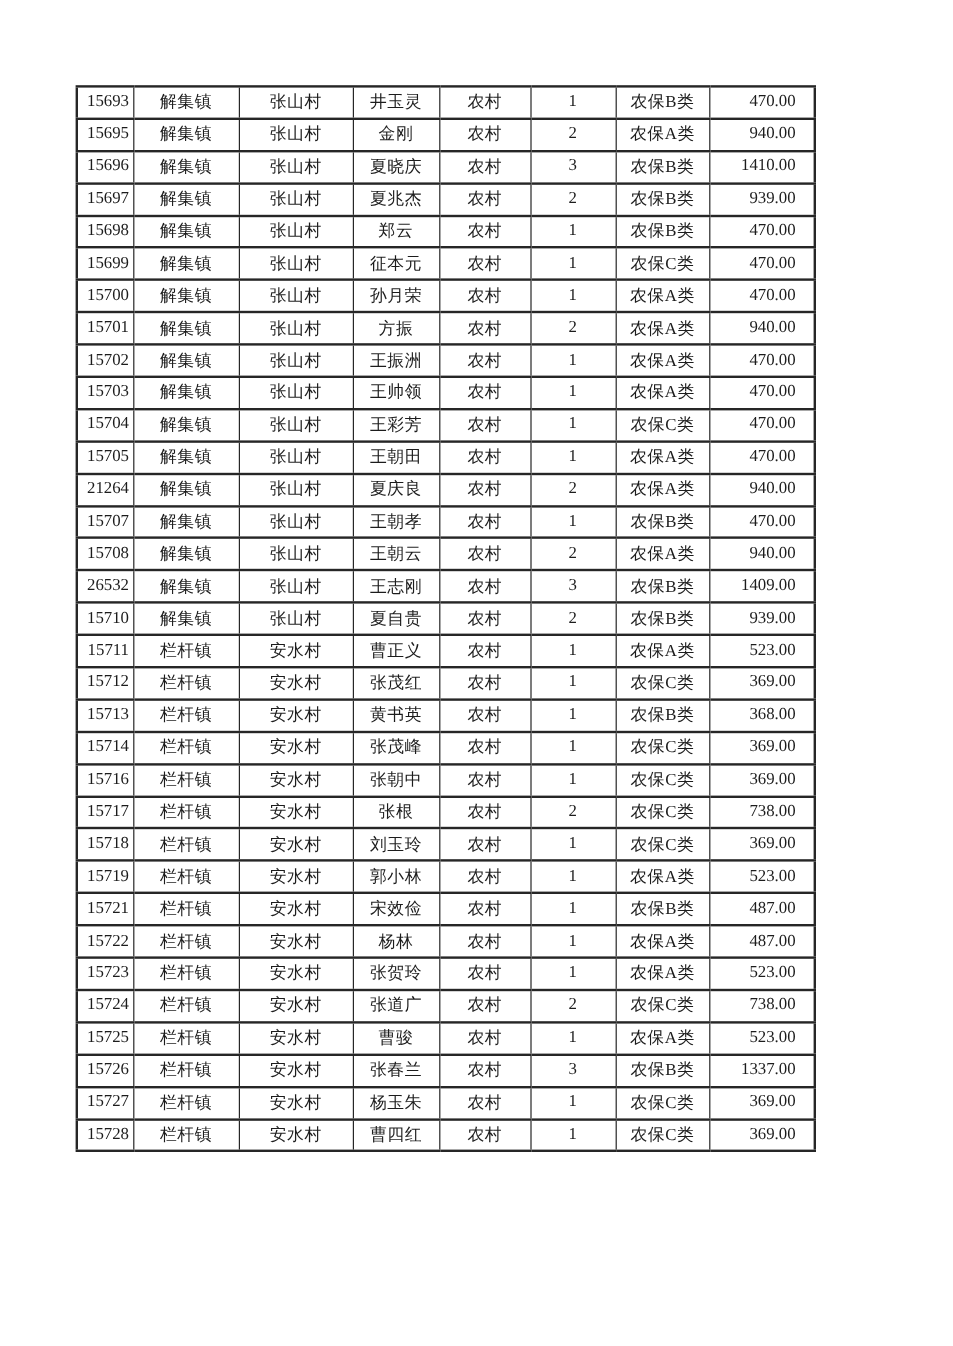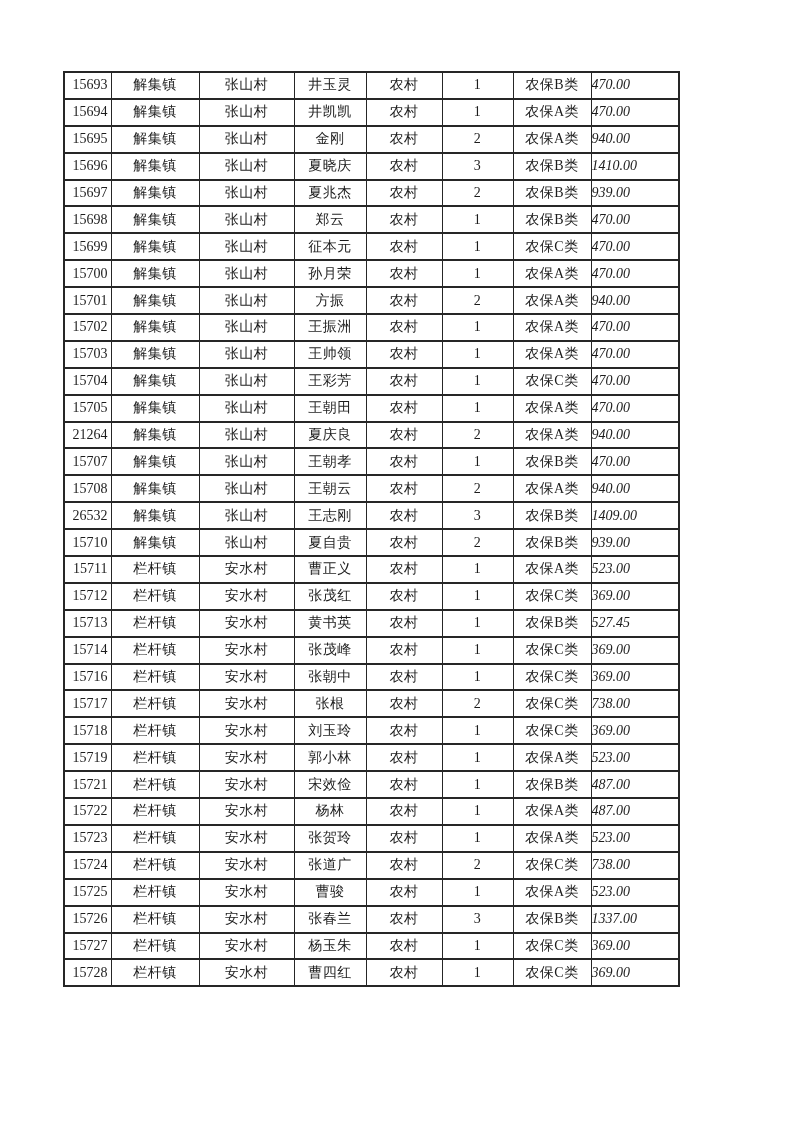--- a/index.html
+++ b/index.html
@@ -39,24 +39,23 @@
     white-space: nowrap;
     overflow: hidden;
     letter-spacing: 0.5px;
   }
   table.data-table td:first-child {
     text-align: right;
     padding-right: 3px;
     letter-spacing: 0;
   }
   table.data-table td:last-child {
-    text-align: left;
+    text-align: right;
     padding-right: 15px;
     letter-spacing: 0;
-    font-style: italic;
   }
 </style>
 </head>
 <body>
 
 <div class="page">
   <table class="data-table">
     <colgroup>
       <col style="width:47px">
       <col style="width:88px">
@@ -72,30 +71,20 @@
           <td>15693</td>
           <td>解集镇</td>
           <td>张山村</td>
           <td>井玉灵</td>
           <td>农村</td>
           <td>1</td>
           <td>农保B类</td>
           <td>470.00</td>
         </tr>
         <tr>
-          <td>15694</td>
-          <td>解集镇</td>
-          <td>张山村</td>
-          <td>井凯凯</td>
-          <td>农村</td>
-          <td>1</td>
-          <td>农保A类</td>
-          <td>470.00</td>
-        </tr>
-        <tr>
           <td>15695</td>
           <td>解集镇</td>
           <td>张山村</td>
           <td>金刚</td>
           <td>农村</td>
           <td>2</td>
           <td>农保A类</td>
           <td>940.00</td>
         </tr>
         <tr>
@@ -269,21 +258,21 @@
           <td>369.00</td>
         </tr>
         <tr>
           <td>15713</td>
           <td>栏杆镇</td>
           <td>安水村</td>
           <td>黄书英</td>
           <td>农村</td>
           <td>1</td>
           <td>农保B类</td>
-          <td>527.45</td>
+          <td>368.00</td>
         </tr>
         <tr>
           <td>15714</td>
           <td>栏杆镇</td>
           <td>安水村</td>
           <td>张茂峰</td>
           <td>农村</td>
           <td>1</td>
           <td>农保C类</td>
           <td>369.00</td>

